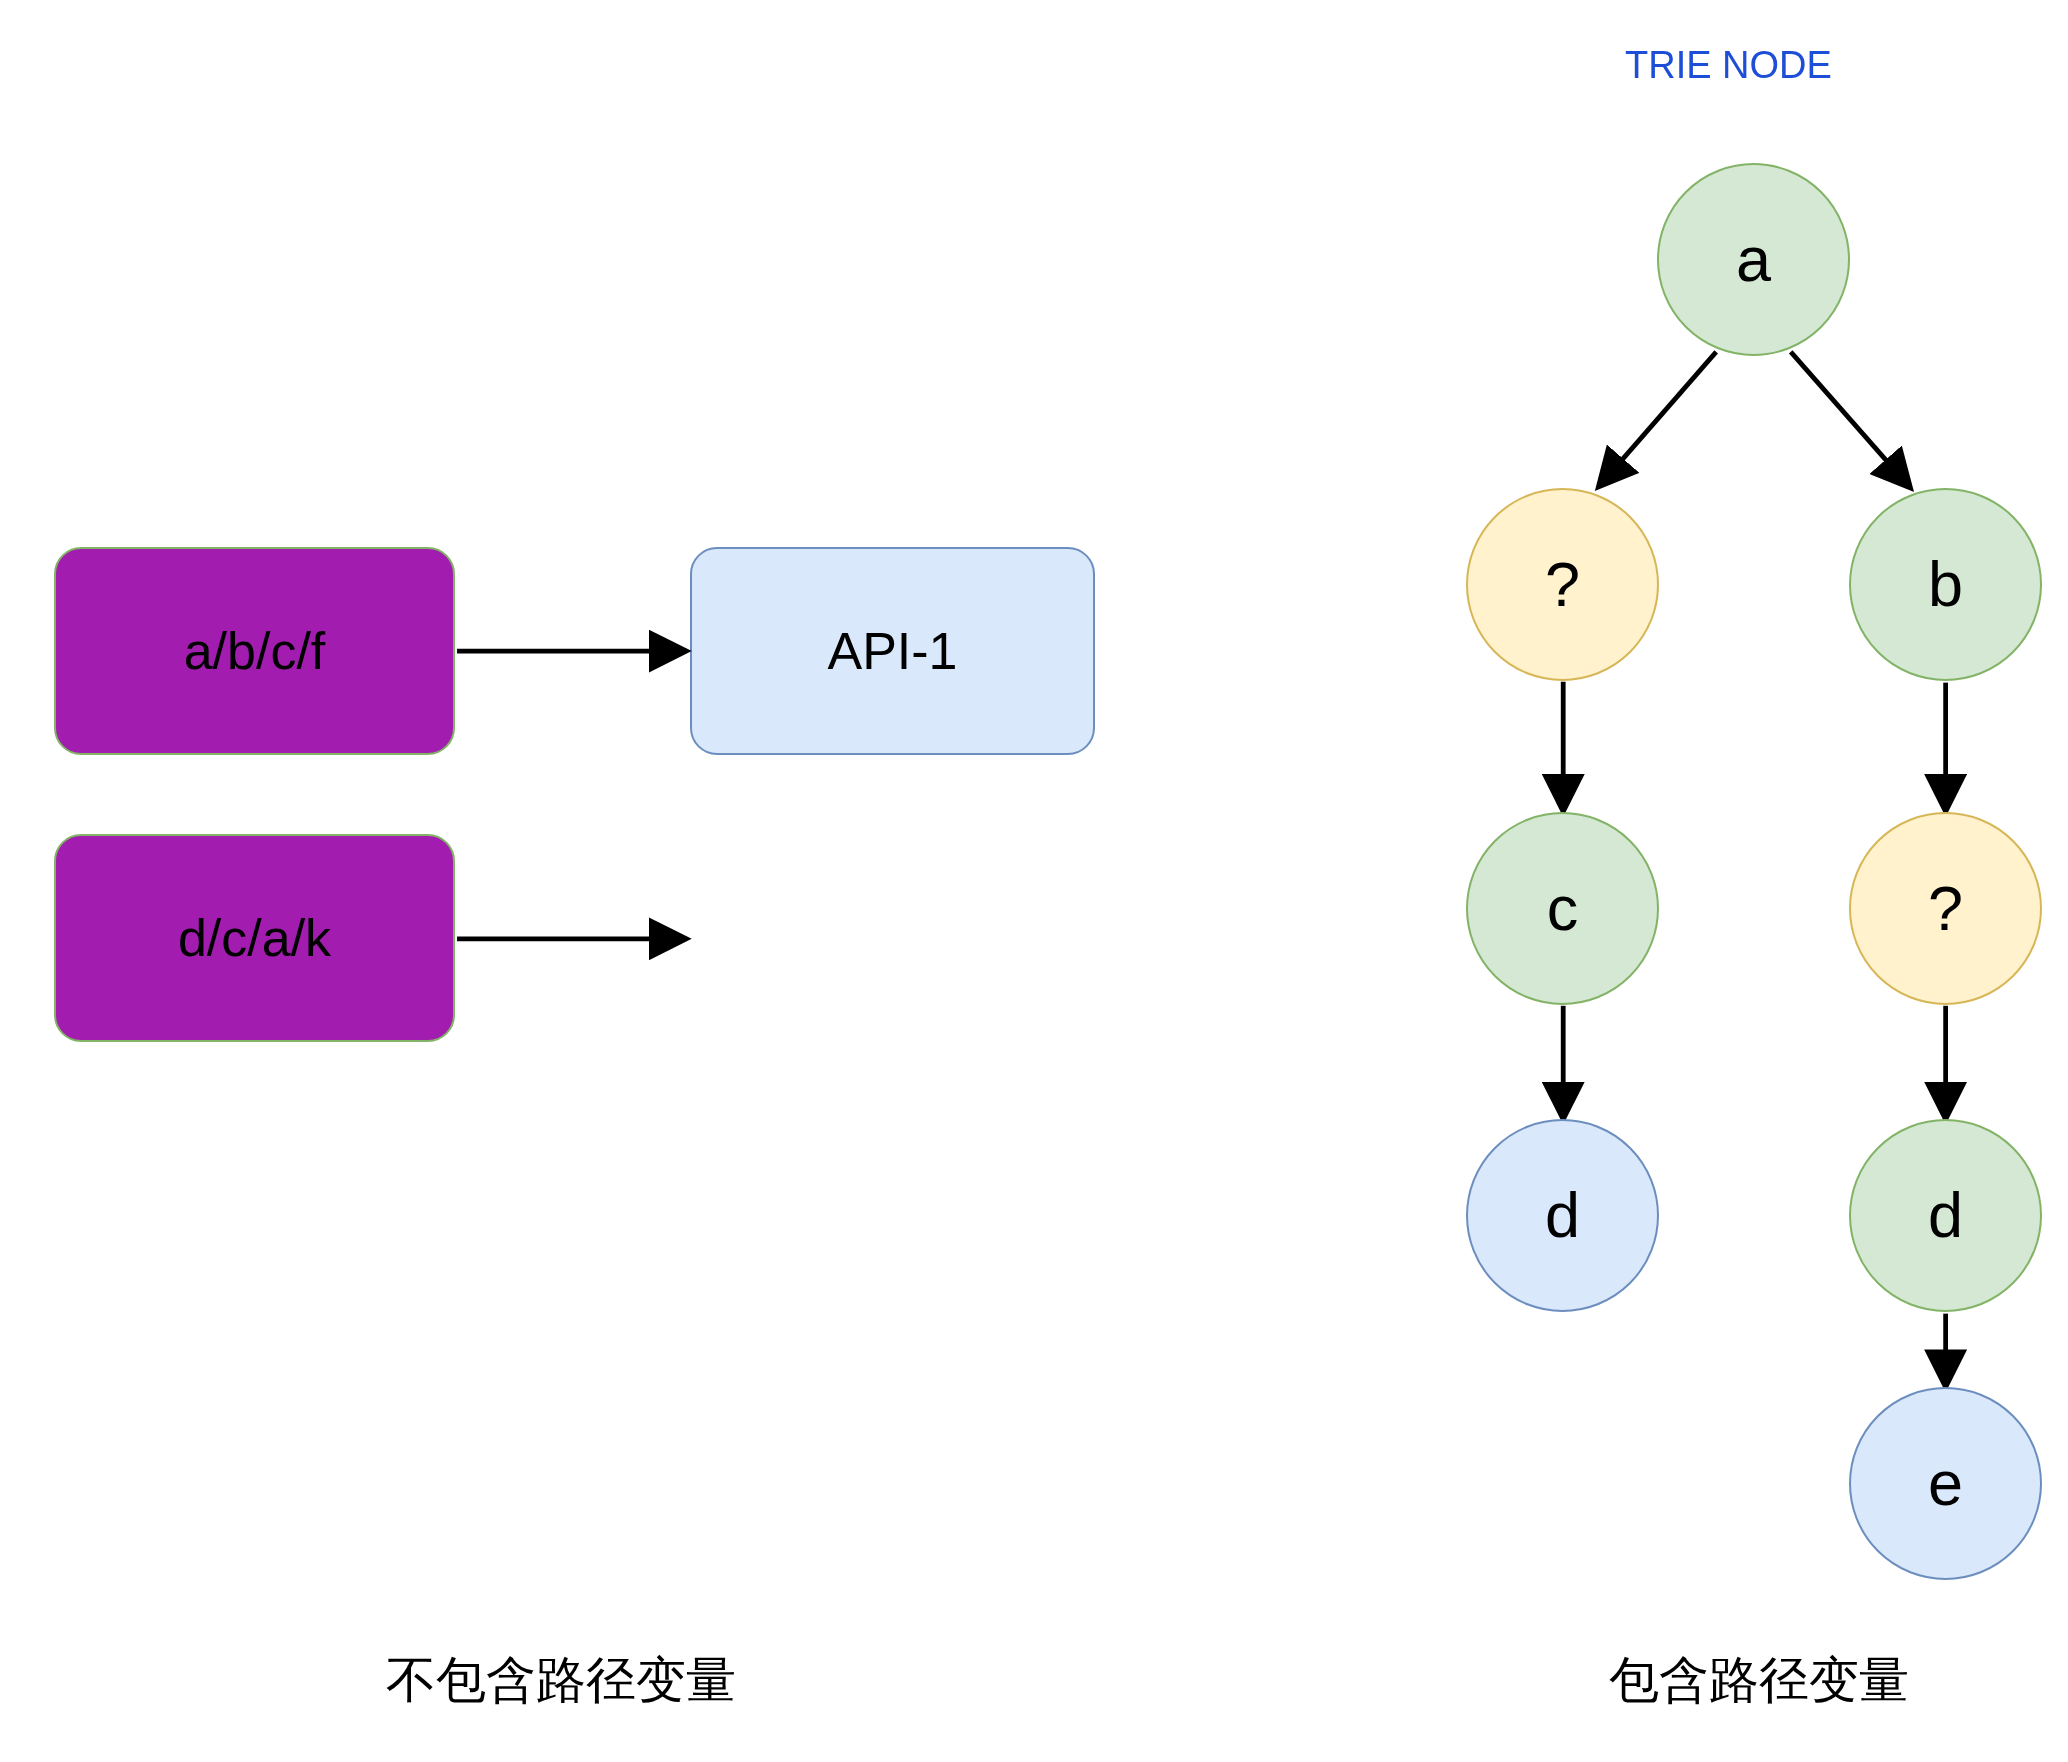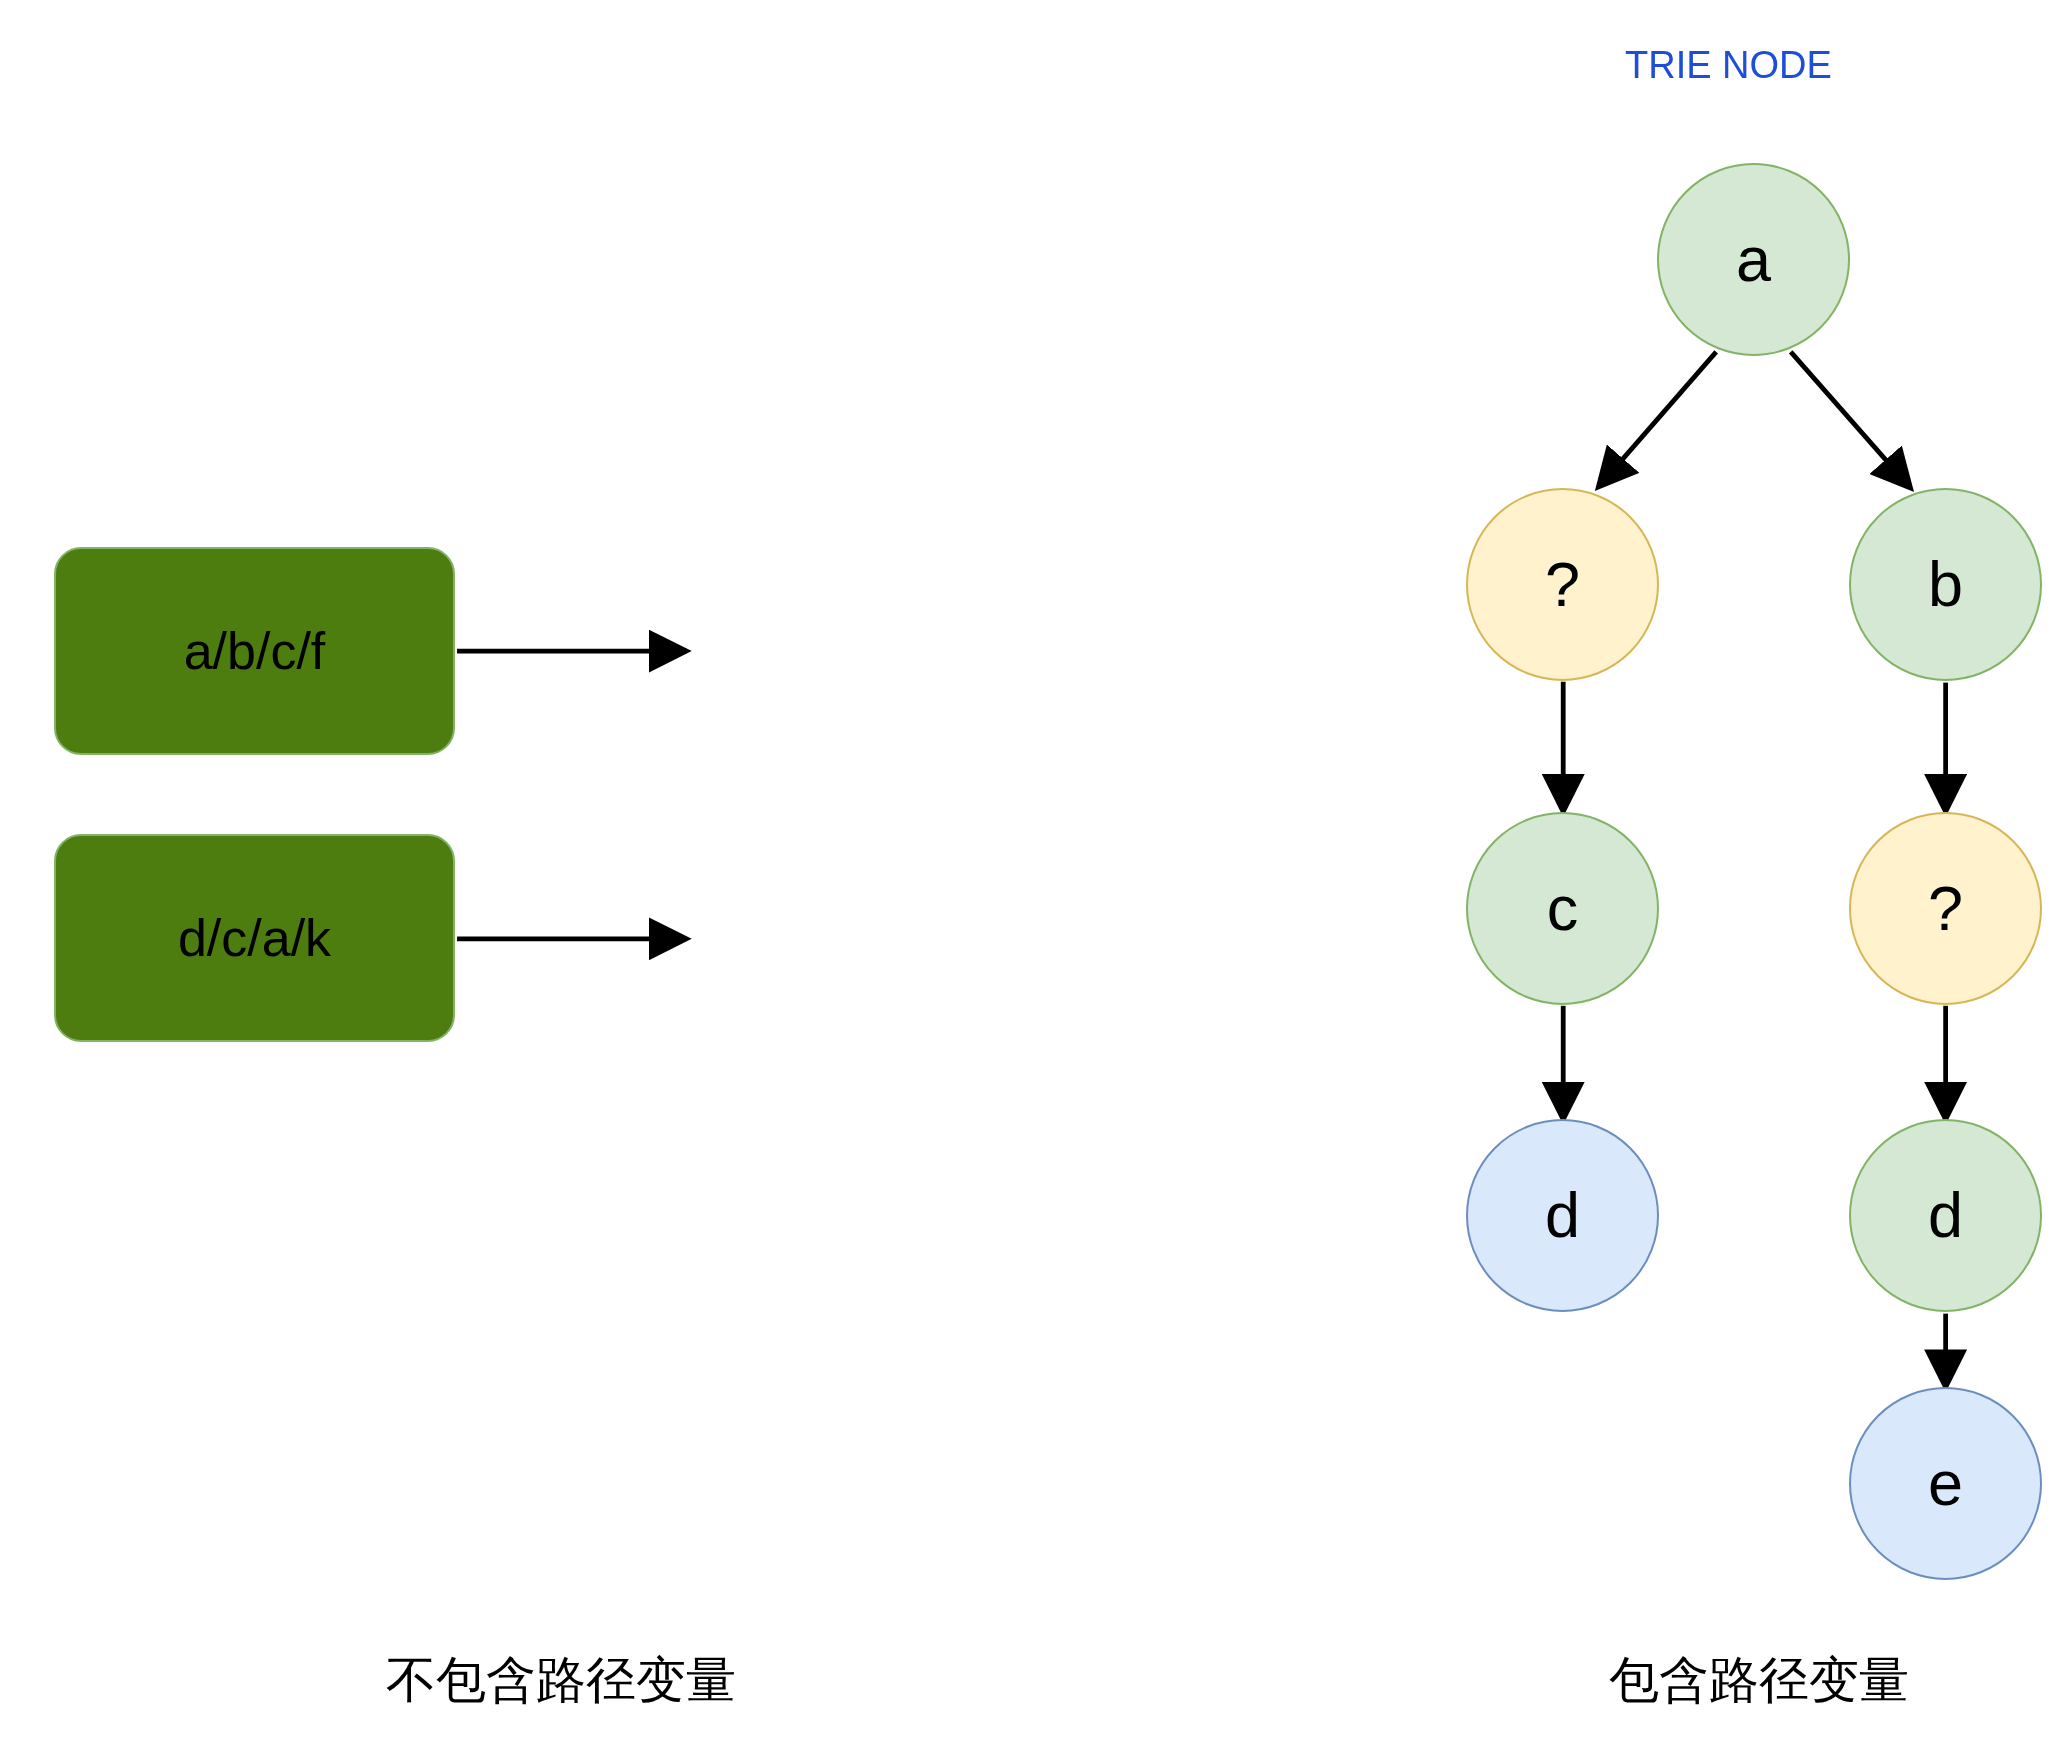--- a/index.html
+++ b/index.html
@@ -34,21 +34,21 @@
     box-sizing: border-box;
     border-radius: 27px;
     display: flex;
     align-items: center;
     justify-content: center;
     font-size: 52px;
     color: #000000;
     line-height: 1;
   }
   .map-box.green {
-    background: #4d7c0f;
+    background: #a21caf;
     border: 2.9px solid #82b366;
   }
   .map-box.blue {
     background: #dae8fc;
     border: 2.9px solid #6c8ebf;
   }
   #path-box-1 { left: 54px;  top: 547px; width: 401px; height: 208px; }
   #api-box-1  { left: 690px; top: 547px; width: 405px; height: 208px; }
   #path-box-2 { left: 54px;  top: 834px; width: 401px; height: 208px; }
   #api-box-2  { left: 690px; top: 834px; width: 405px; height: 208px; }
@@ -104,20 +104,23 @@
 </head>
 <body>
 
 <div id="canvas">
 
 
   <div class="map-box green" id="path-box-1">
     <span>a/b/c/f</span>
   </div>
 
+  <div class="map-box blue" id="api-box-1">
+    <span>API-1</span>
+  </div>
 
   <div class="map-box green" id="path-box-2">
     <span>d/c/a/k</span>
   </div>
 
 
   <svg class="overlay" viewBox="0 0 2164 1844" width="2069" height="1763">
     <defs>
       <marker id="arrowhead" viewBox="0 0 12 12" refX="10" refY="6" markerWidth="9" markerHeight="9" orient="auto-start-reverse">
         <path d="M 0 0 L 12 6 L 0 12 z" fill="#000000"></path>

